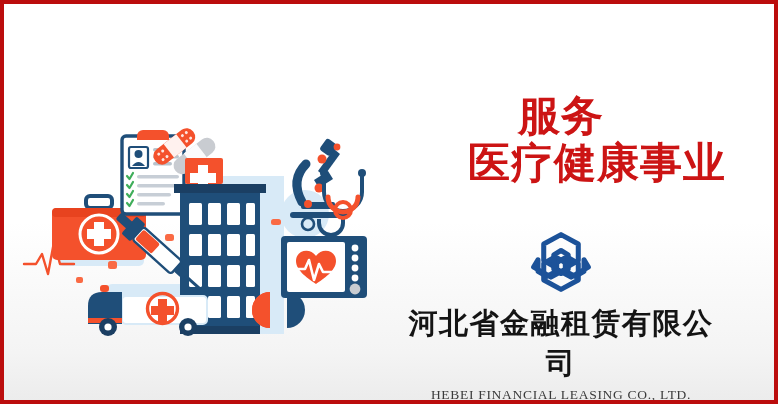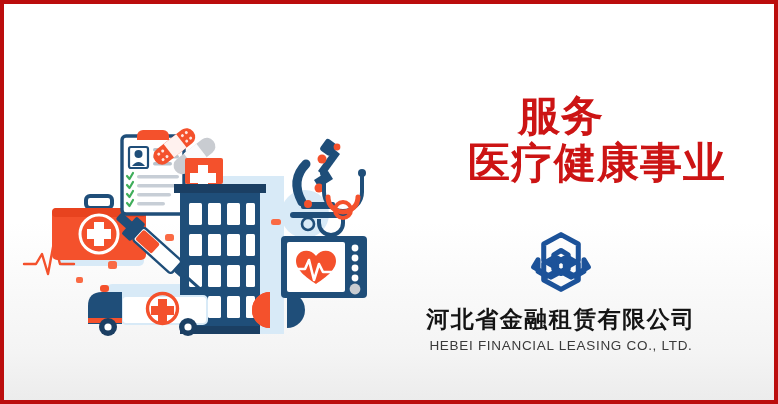--- a/index.html
+++ b/index.html
@@ -68,31 +68,31 @@
   #logo-mark {
     display: block;
     margin: 0 auto 6px auto;
     width: 72px;
     height: 72px;
   }
   #company-cn {
     display: block;
     color: #141414;
     font-weight: bold;
-    font-size: 23px;
+    font-size: 29px;
     letter-spacing: 1.5px;
     font-family: "DejaVu Sans", "Liberation Sans", sans-serif;
     margin-bottom: 3px;
   }
   #company-en {
     display: block;
     color: #3a3a3a;
     font-size: 13.5px;
     letter-spacing: 0.7px;
-    font-family: Liberation Sans, sans-serif;
+    font-family: Liberation Serif, serif;
   }
 </style>
 </head>
 <body>
 
 <div id="poster">
 
   <div id="illustration">
     <svg width="370" height="225" viewBox="0 0 370 225" xmlns="http://www.w3.org/2000/svg">
 

